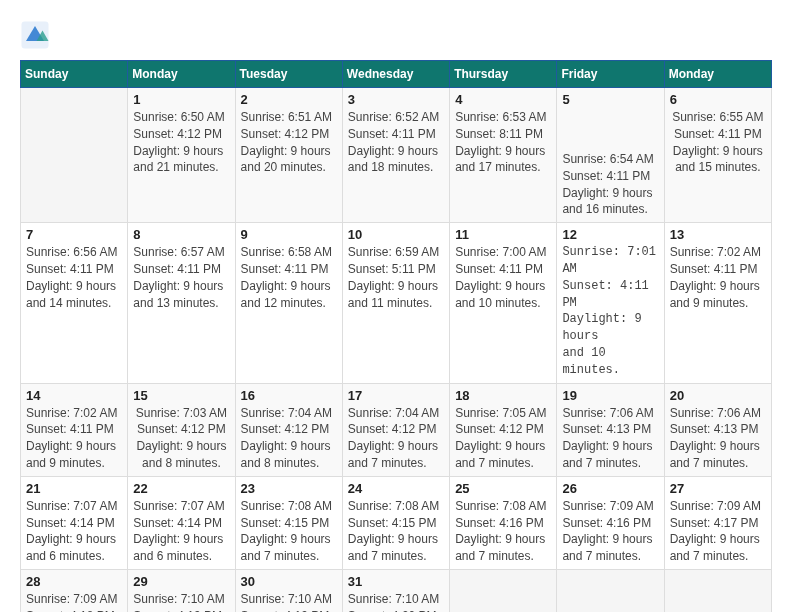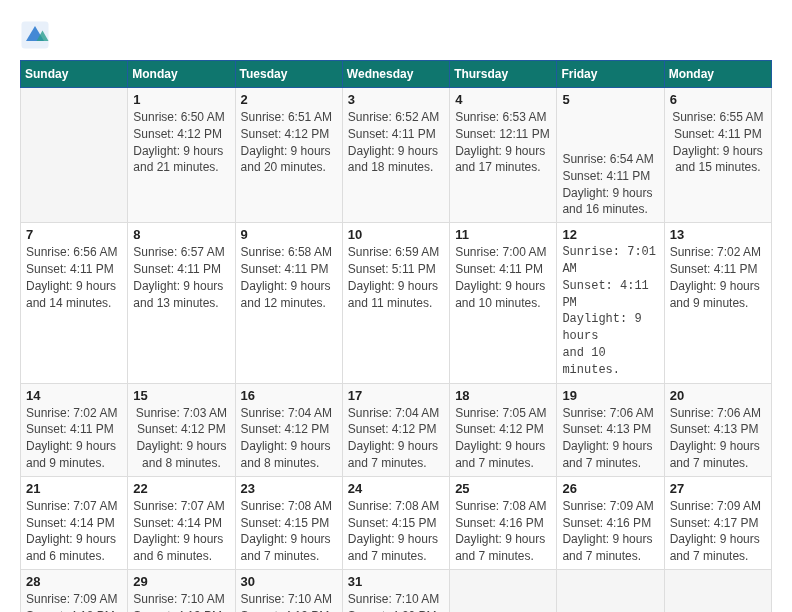--- a/index.html
+++ b/index.html
@@ -146,21 +146,21 @@
         <td>
           <span class="day-number">3</span>
           <div class="day-info" style="white-space: pre-line;">Sunrise: 6:52 AM
 Sunset: 4:11 PM
 Daylight: 9 hours
 and 18 minutes.</div>
         </td>
         <td>
           <span class="day-number">4</span>
           <div class="day-info" style="white-space: pre-line;">Sunrise: 6:53 AM
-Sunset: 12:11 PM
+Sunset: 8:11 PM
 Daylight: 9 hours
 and 17 minutes.</div>
         </td>
         <td>
           <span class="day-number">5</span>
           <div class="day-info" style="white-space: pre-line; margin-top: 44px;">Sunrise: 6:54 AM
 Sunset: 4:11 PM
 Daylight: 9 hours
 and 16 minutes.</div>
         </td>

